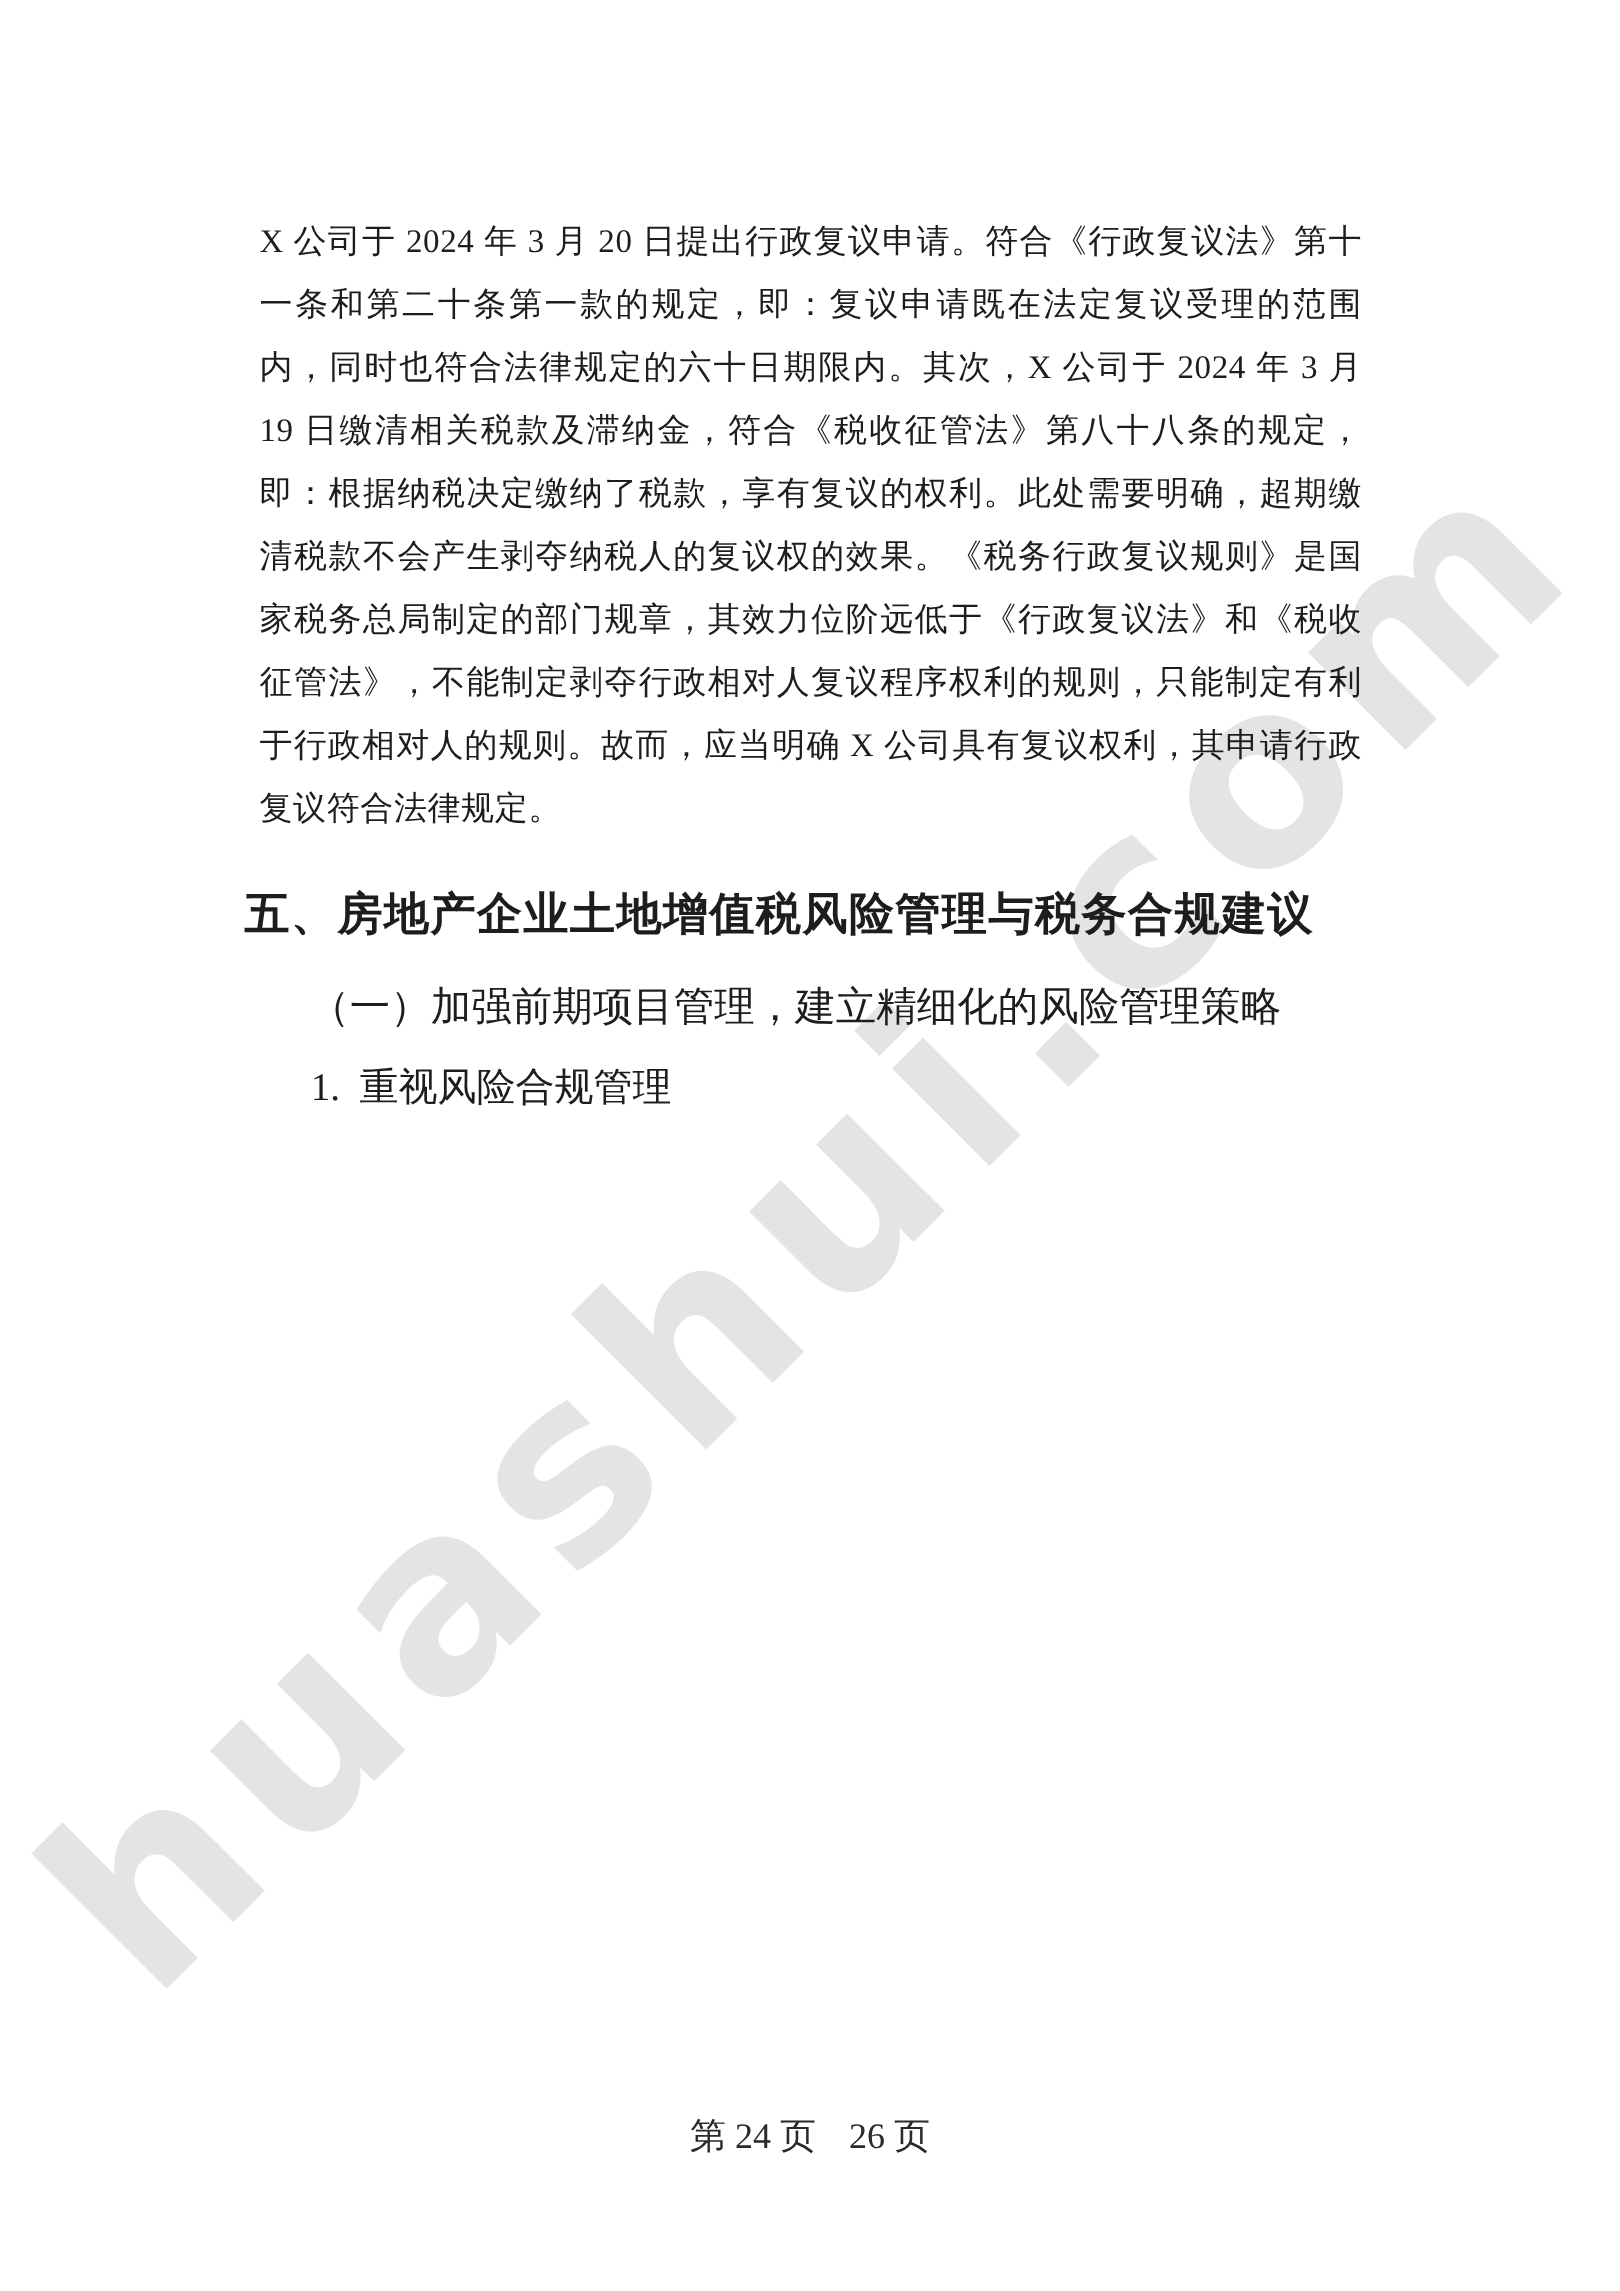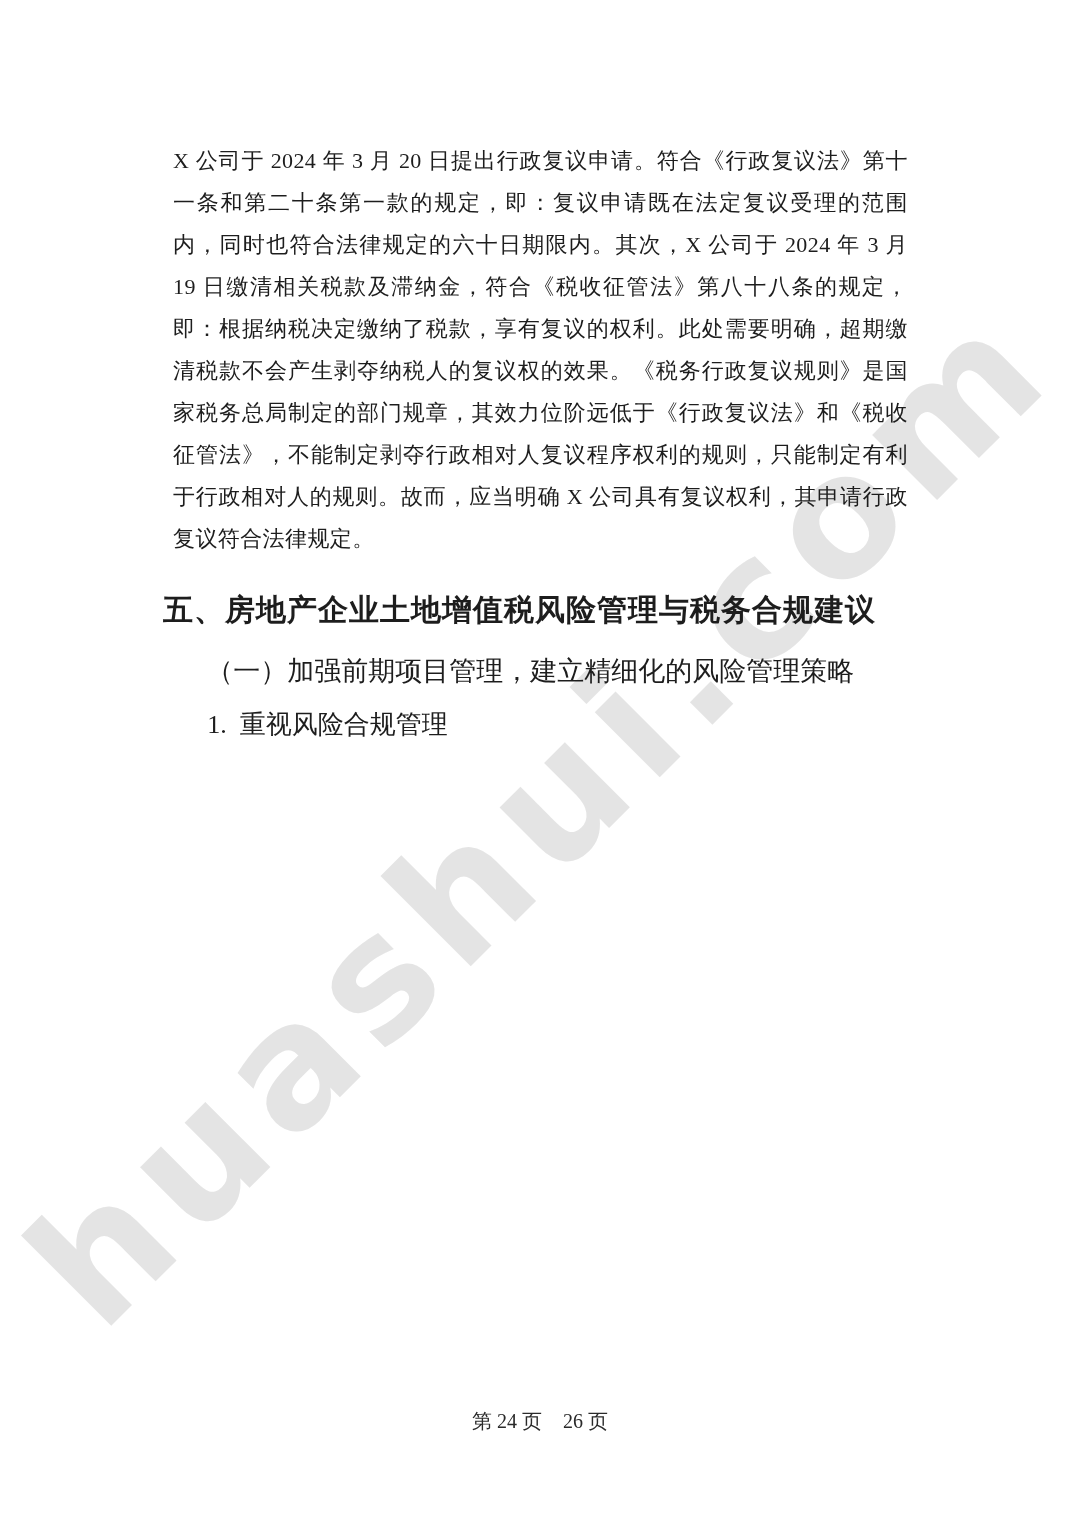--- a/index.html
+++ b/index.html
@@ -61,21 +61,21 @@
     line-height:42px;
     font-weight:normal;
     text-indent:1.7em;
     white-space:pre-wrap;
   }
   .footer {
     position:absolute;
     left:0; top:1408px;
     width:100%;
     text-align:center;
-    font-size:20px;
+    font-size:24px;
     color:#2a2a2a;
     z-index:1;
   }
   .footer span { display:inline-block; }
   .footer .total { margin-left:16px; }
 </style>
 </head>
 <body>
 
 <div class="page">

